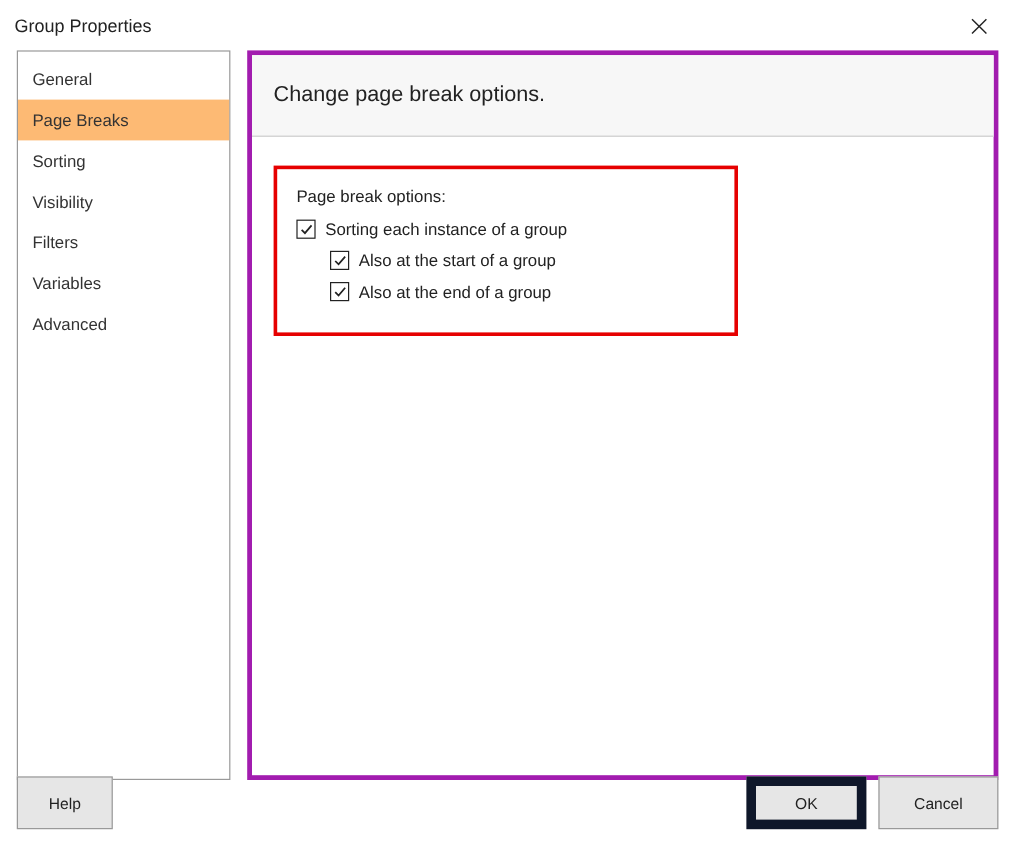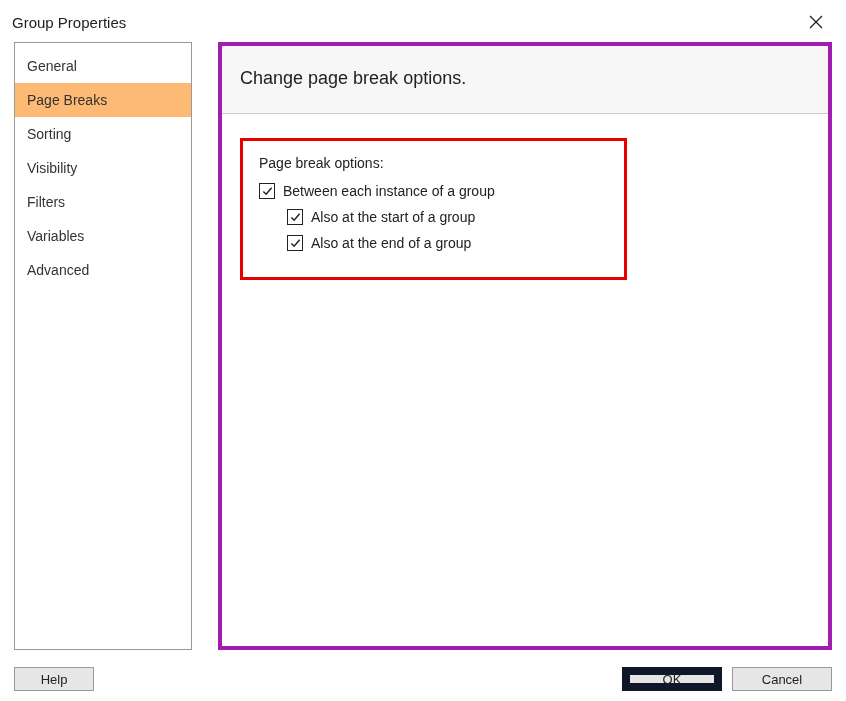--- a/index.html
+++ b/index.html
@@ -27,21 +27,21 @@
       height: 28px;
       display: flex;
       align-items: center;
       justify-content: center;
       cursor: pointer;
     }
     .close-btn svg { width: 14px; height: 14px; }
     .content {
       display: flex;
       padding: 0 14px 0 14px;
-      gap: 26px;
+      gap: 14px;
       height: 608px;
     }
     .sidebar {
       width: 178px;
       border: 1px solid #999;
       background: #fff;
       padding-top: 6px;
     }
     .sidebar-item {
       padding: 9px 12px 9px 12px;
@@ -97,21 +97,21 @@
     .checkbox svg { width: 11px; height: 11px; }
     .footer {
       position: absolute;
       bottom: 10px;
       left: 0; right: 0;
       padding: 0 14px;
       display: flex;
       align-items: center;
     }
     .btn {
-      height: 24px;
+      height: 44px;
       min-width: 100px;
       background: #e6e6e6;
       border: 1px solid #999;
       display: flex;
       align-items: center;
       justify-content: center;
       cursor: pointer;
       font-size: 13px;
     }
     .btn.primary {
@@ -164,21 +164,21 @@
     <div class="main-body">
       <div class="highlight-box">
         <div class="section-label">Page break options:</div>
 
         <div class="checkbox-row">
           <div class="checkbox">
             <svg viewBox="0 0 12 12">
               <polyline points="1.5,6 4.5,9 10.5,2" fill="none" stroke="#222" stroke-width="1.6"></polyline>
             </svg>
           </div>
-          <span>Between each instance of a group</span>
+          <span>Sorting each instance of a group</span>
         </div>
 
         <div class="checkbox-row indent">
           <div class="checkbox">
             <svg viewBox="0 0 12 12">
               <polyline points="1.5,6 4.5,9 10.5,2" fill="none" stroke="#222" stroke-width="1.6"></polyline>
             </svg>
           </div>
           <span>Also at the start of a group</span>
         </div>

